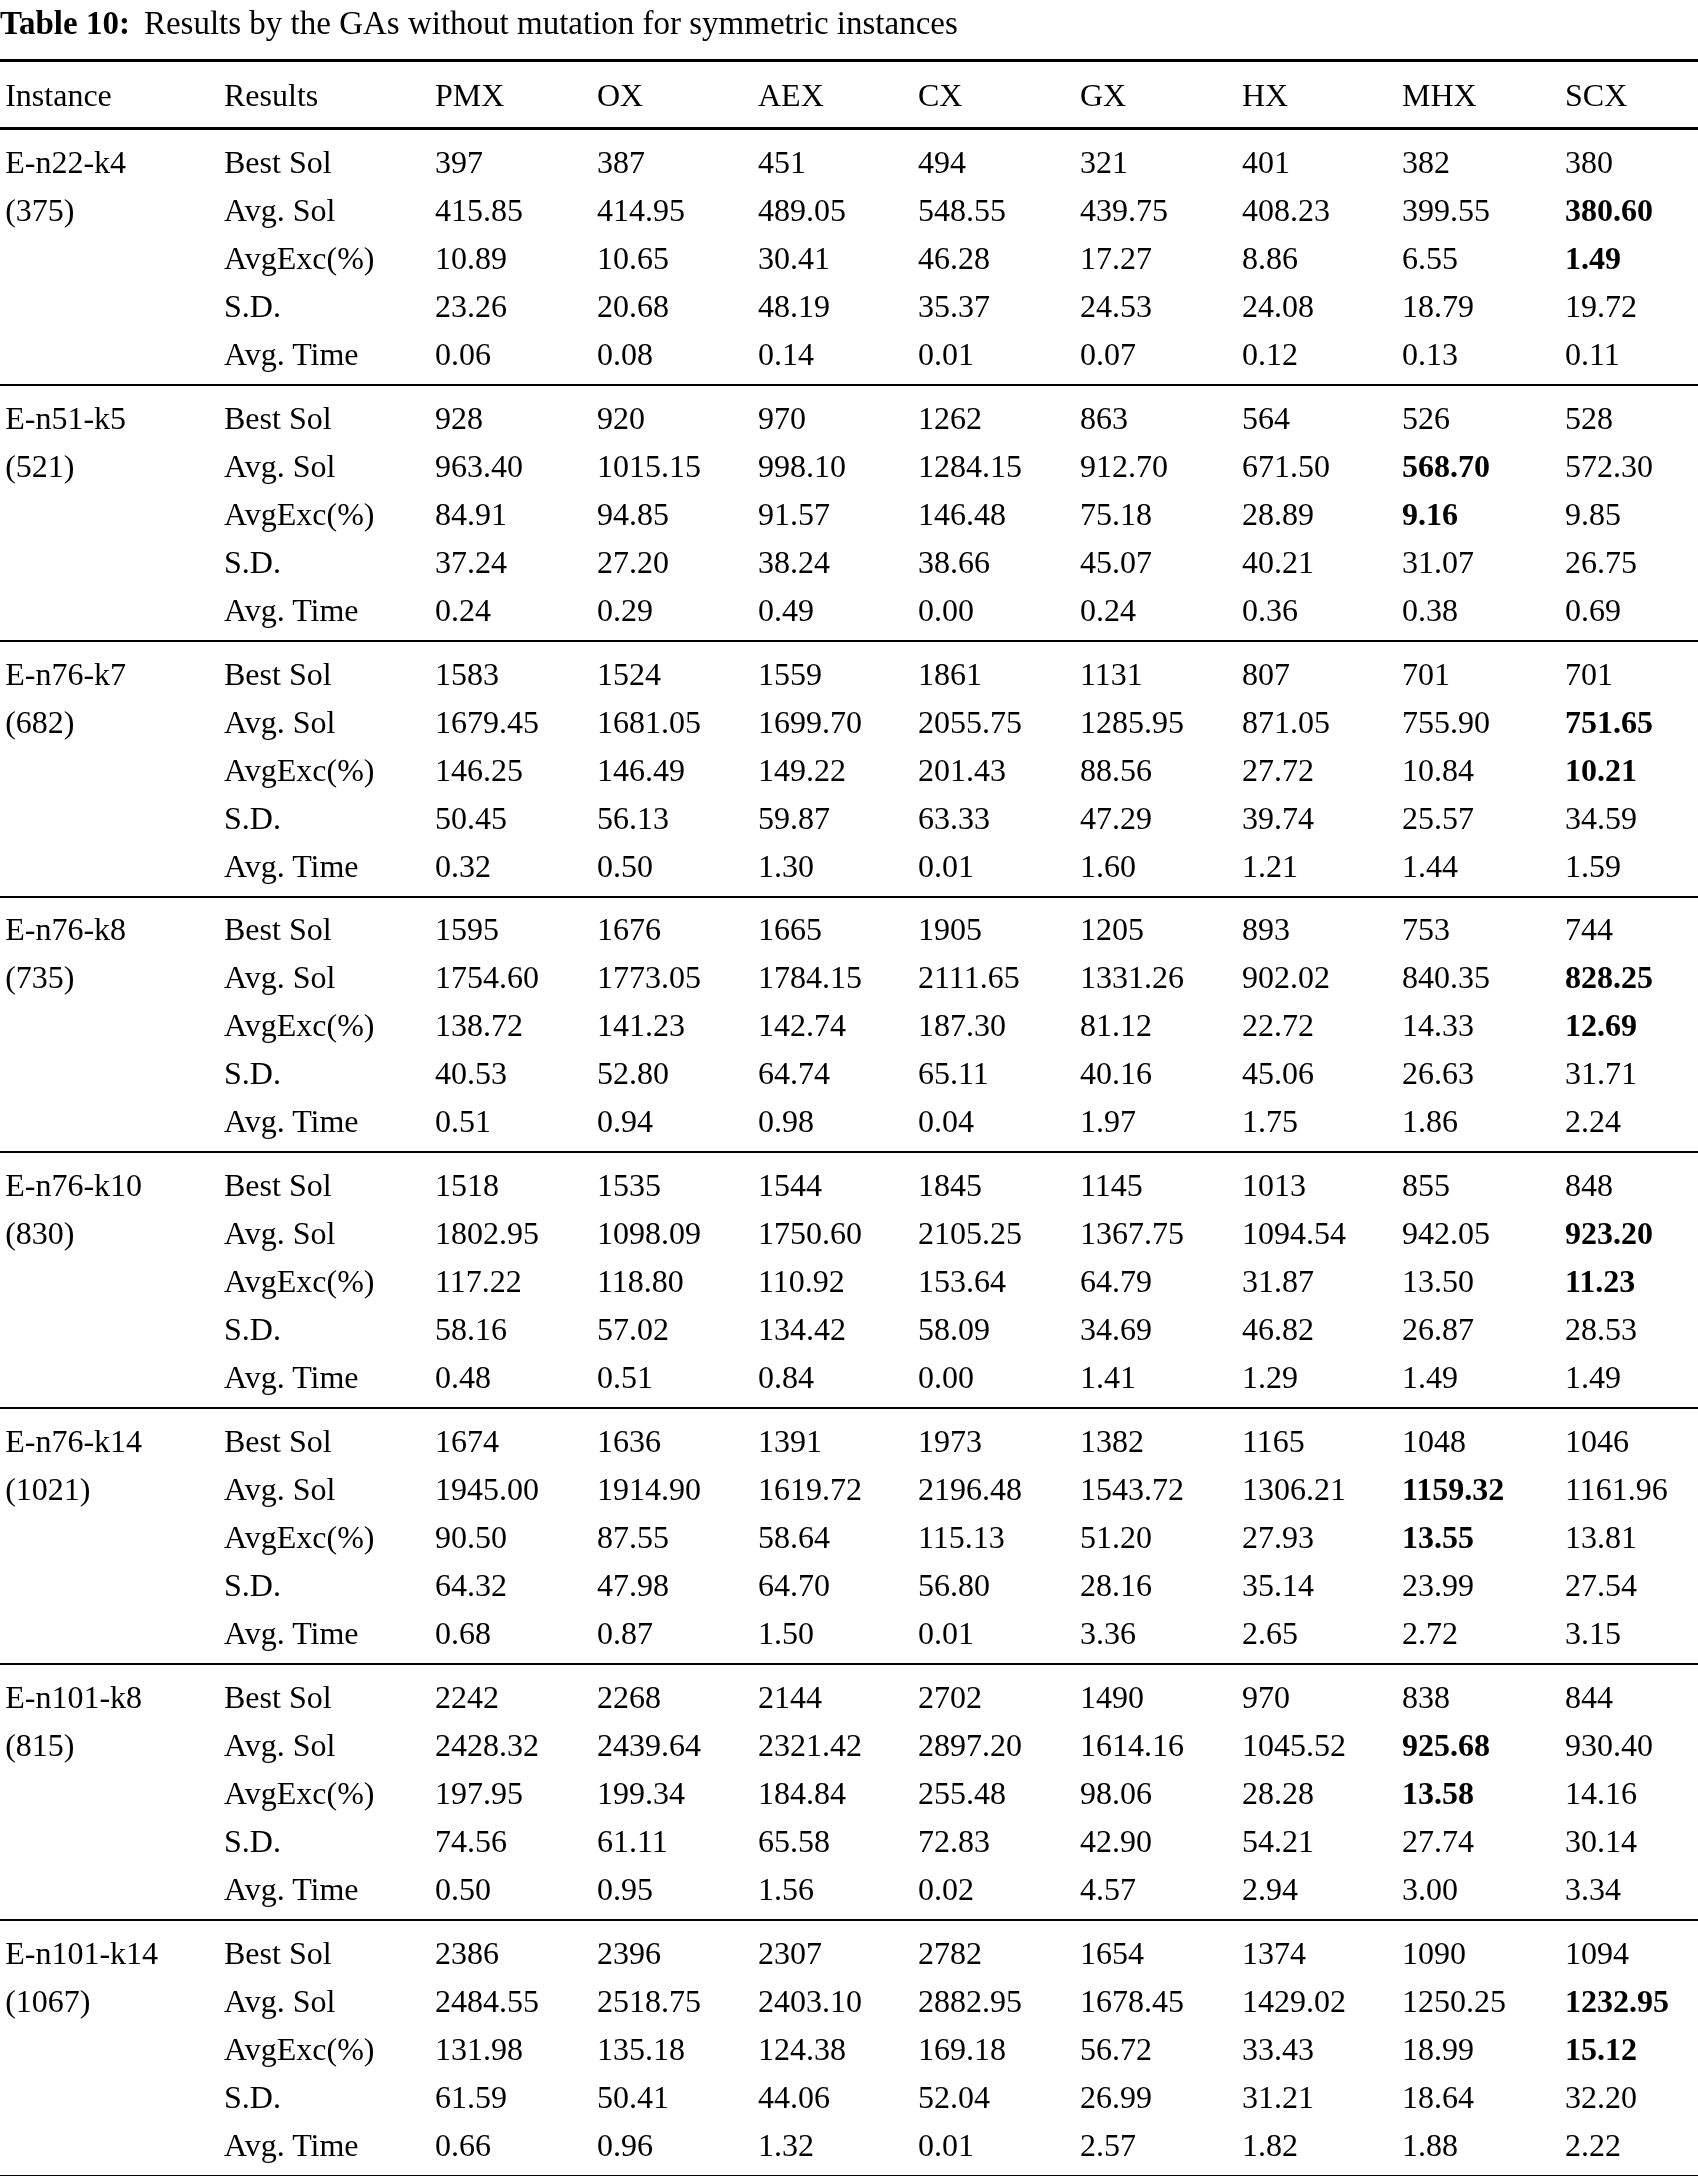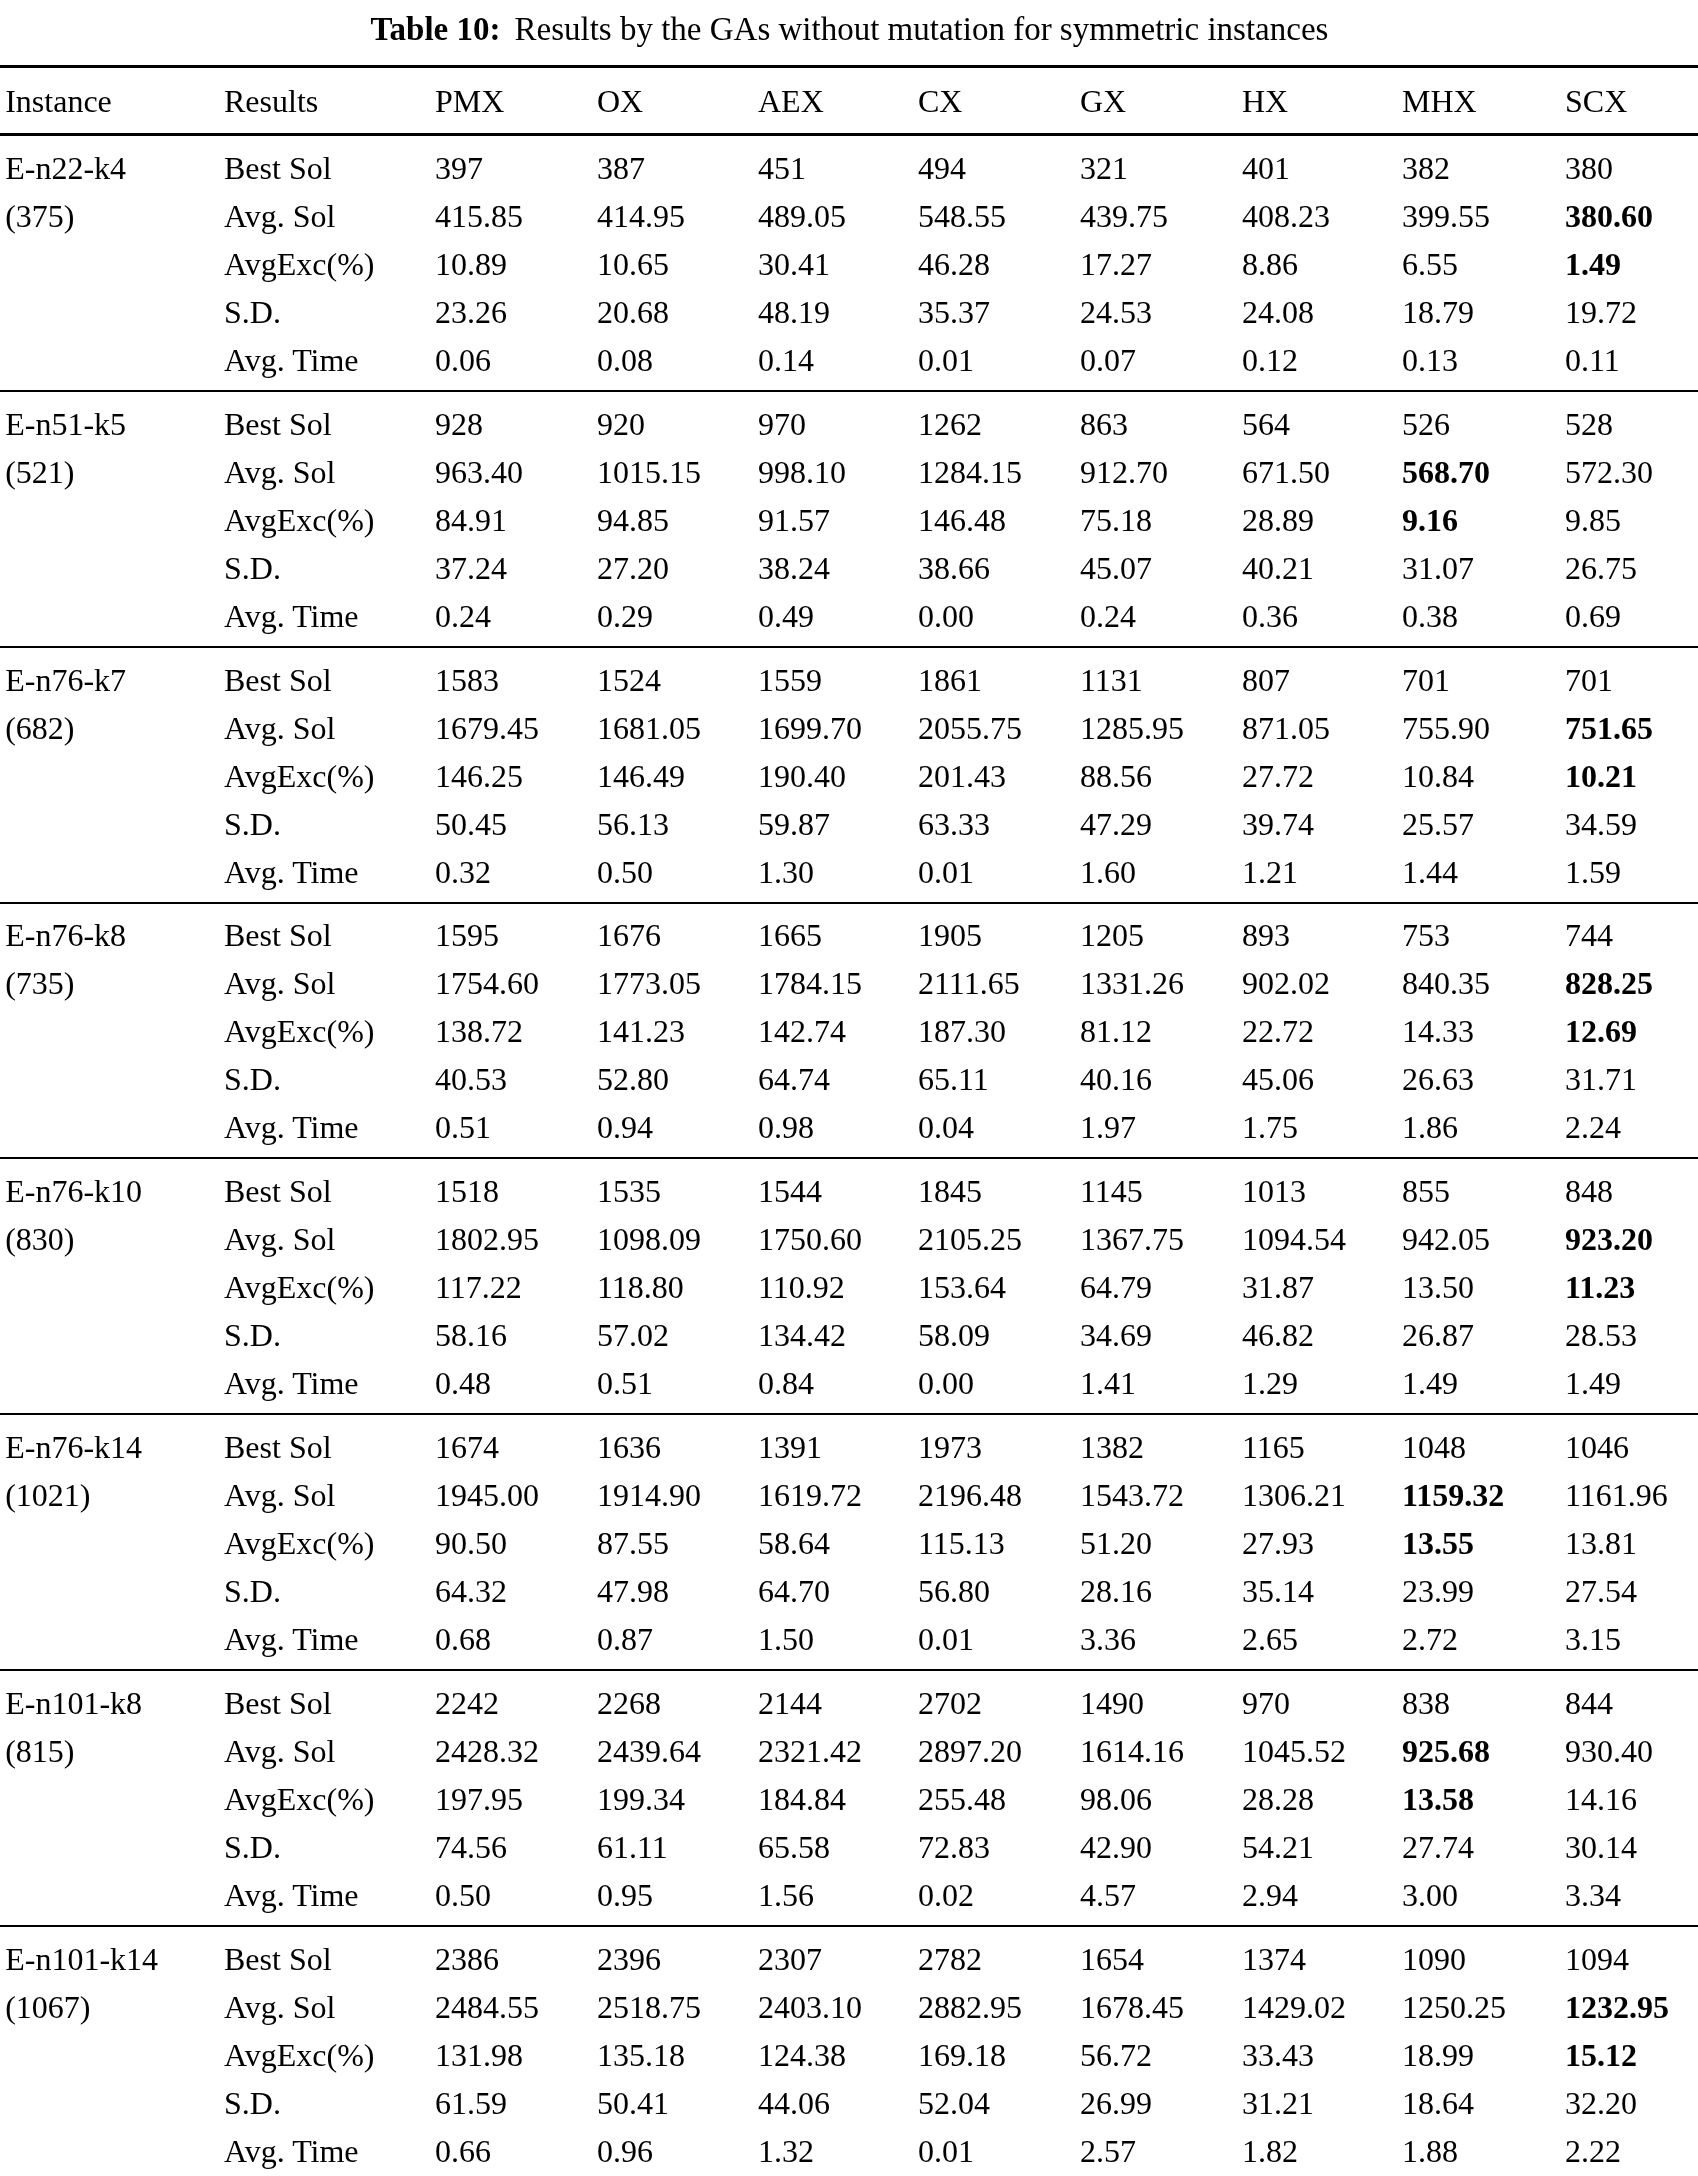--- a/index.html
+++ b/index.html
@@ -5,23 +5,22 @@
   * { margin: 0; padding: 0; box-sizing: border-box; }
   html, body {
     width: 1699px;
     background: #ffffff;
     color: #000000;
     font-family: "Liberation Serif", "DejaVu Serif", serif;
   }
   body { height: 2176px; overflow: hidden; }
 
   .caption {
-    text-align: center;
     font-size: 33px;
-    padding-top: 11px;
+    padding-top: 5px;
     white-space: nowrap;
   }
   .caption .cap-label {
     font-weight: bold;
     margin-right: 14px;
   }
 
   table.results {
     border-collapse: collapse;
     table-layout: fixed;
@@ -240,21 +239,21 @@
           <td>1285.95</td>
           <td>871.05</td>
           <td>755.90</td>
           <td class="bold">751.65</td>
         </tr>
         <tr>
           <td></td>
           <td>AvgExc(%)</td>
           <td>146.25</td>
           <td>146.49</td>
-          <td>190.40</td>
+          <td>149.22</td>
           <td>201.43</td>
           <td>88.56</td>
           <td>27.72</td>
           <td>10.84</td>
           <td class="bold">10.21</td>
         </tr>
         <tr>
           <td></td>
           <td>S.D.</td>
           <td>50.45</td>

